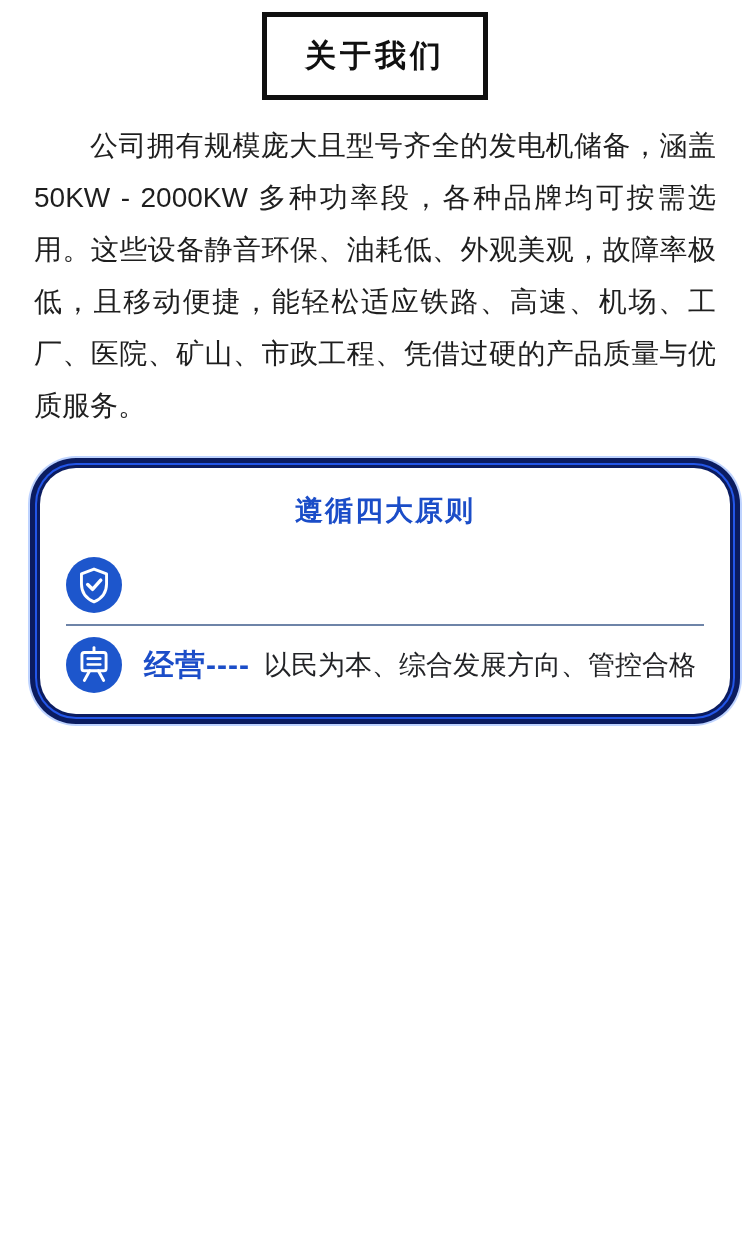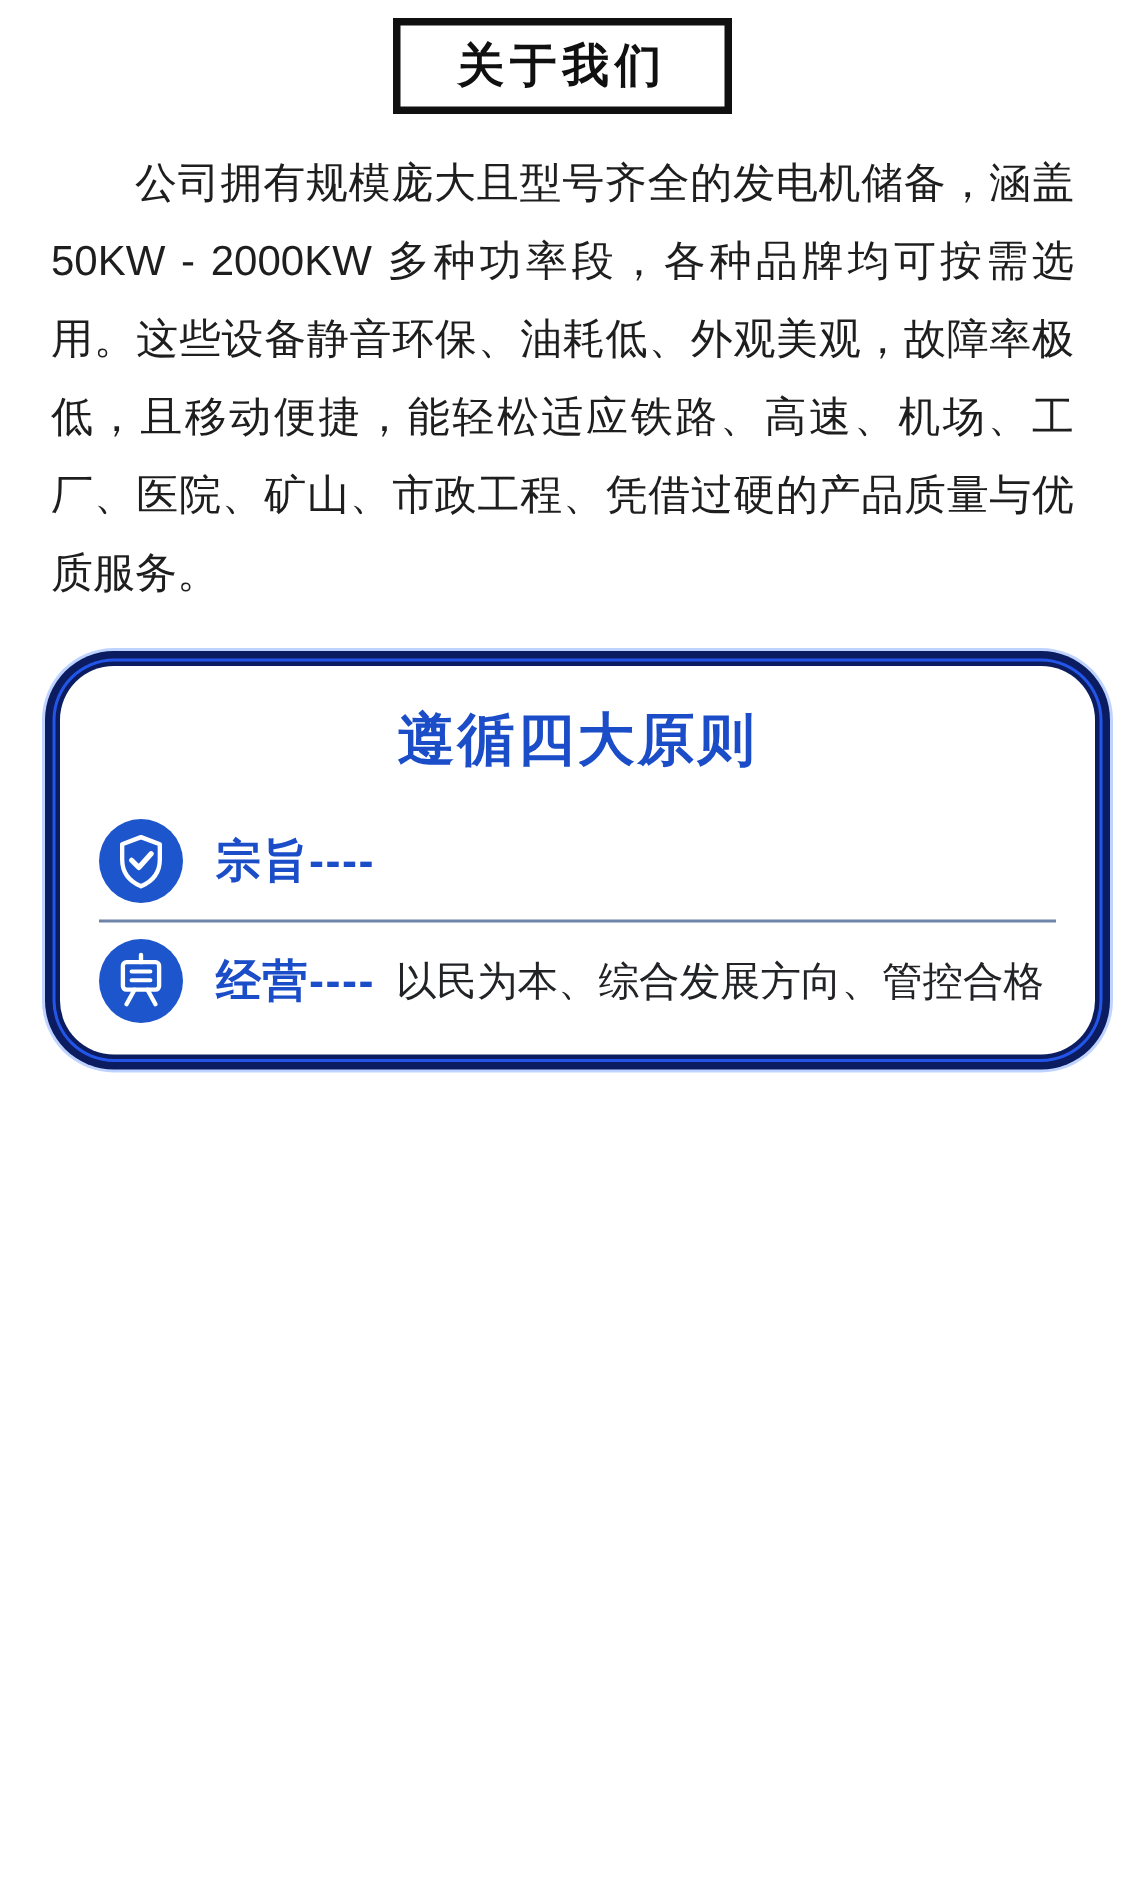--- a/index.html
+++ b/index.html
@@ -11,21 +11,21 @@
     font-family: "Liberation Sans", "DejaVu Sans", sans-serif;
     color: var(--text-dark, #1e1e1e);
     overflow: hidden;
   }
 
   
   .title-box {
     width: fit-content;
     margin: 12px auto 0;
     border: 5px solid var(--title-border-black, #101010);
-    padding: 6px 38px;
+    padding: 18px 38px;
     font-size: 31px;
     font-weight: bold;
     letter-spacing: 4px;
     color: #101010;
     background: #ffffff;
   }
 
   
   .about {
     padding: 0 34px;
@@ -48,21 +48,21 @@
     
     box-shadow:
       0 0 0 3px var(--panel-border, #0b1c60),
       0 0 0 5px var(--panel-border-highlight, #2356e8),
       0 0 0 10px var(--panel-border, #0b1c60),
       0 0 0 12px rgba(70, 130, 255, 0.35);
     padding: 14px 18px 10px;
   }
   .panel-title {
     text-align: center;
-    font-size: 38px;
+    font-size: 28px;
     font-weight: bold;
     color: var(--accent-blue, #1b4dc8);
     margin: 10px 0 16px;
     letter-spacing: 2px;
   }
   .principle-row {
     display: flex;
     align-items: center;
     height: 78px;
     padding: 0 8px;
@@ -106,21 +106,20 @@
 
 <div class="panel">
   <div class="panel-title">遵循四大原则</div>
 
   <div class="principle-row">
     <svg class="principle-icon" viewBox="0 0 58 58">
       <circle cx="29" cy="29" r="29" fill="var(--icon-blue, #1d56cc)"></circle>
       <path d="M29 12.5 L42 17.5 V28 C42 38 36 43.5 29 46.5 C22 43.5 16 38 16 28 V17.5 Z" fill="none" stroke="#ffffff" stroke-width="3" stroke-linejoin="round"></path>
       <path d="M22.5 28.5 L27.5 33.5 L36 24" fill="none" stroke="#ffffff" stroke-width="3.6" stroke-linecap="round" stroke-linejoin="round"></path>
     </svg>
-    <span class="principle-label">宗旨----</span>
   </div>
   <hr class="divider">
 
   <div class="principle-row">
     <svg class="principle-icon" viewBox="0 0 58 58">
       <circle cx="29" cy="29" r="29" fill="var(--icon-blue, #1d56cc)"></circle>
       <path d="M29 11 V16" stroke="#ffffff" stroke-width="3" stroke-linecap="round"></path>
       <rect x="16.5" y="16" width="25" height="19" rx="2.5" fill="none" stroke="#ffffff" stroke-width="3"></rect>
       <path d="M22.5 22.5 H35.5 M22.5 28.5 H35.5" stroke="#ffffff" stroke-width="2.8" stroke-linecap="round"></path>
       <path d="M24.5 35 L19 45 M33.5 35 L39 45" stroke="#ffffff" stroke-width="3" stroke-linecap="round"></path>

